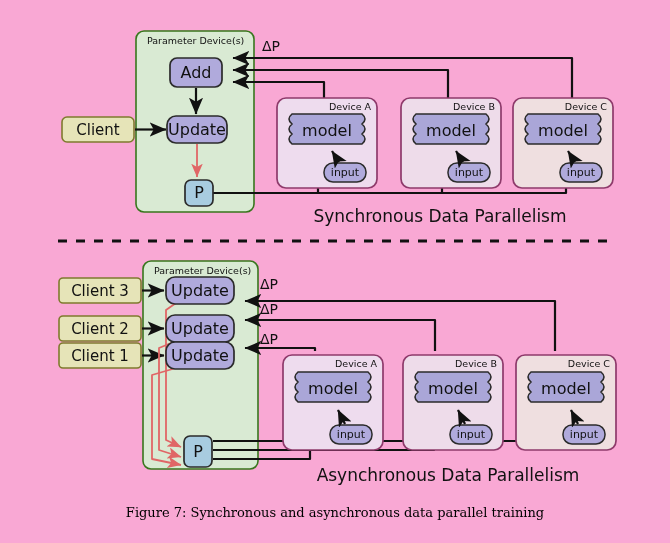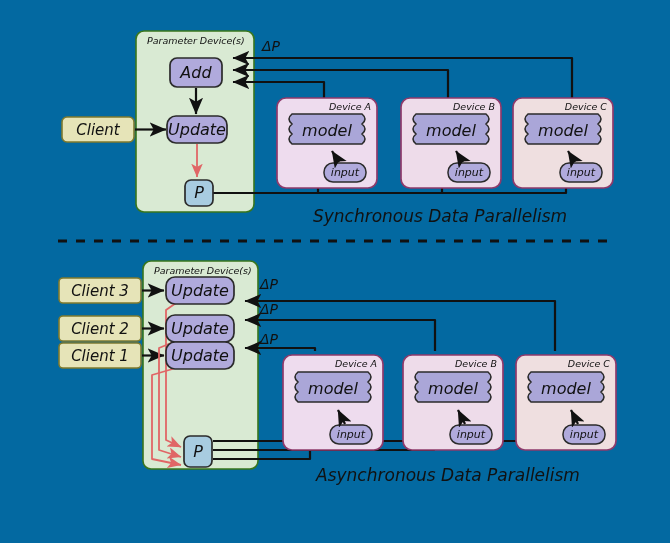--- a/index.html
+++ b/index.html
@@ -10,22 +10,21 @@
   body {
     width: 670px;
     height: 543px;
     overflow: hidden;
     font-family: "DejaVu Sans", sans-serif;
   }
   #figure-root {
     position: relative;
     width: 670px;
     height: 543px;
-    background: #0369a1;
-    font-style: italic;
+    background: #f9a8d4;
   }
   svg#diagram {
     display: block;
     width: 670px;
     height: 500px;
   }
   .node-label {
     font-family: "DejaVu Sans", sans-serif;
     fill: #111111;
     text-anchor: middle;
@@ -249,13 +248,14 @@
         <text class="node-label lbl-model" x="566" y="389">model</text>
         <rect x="563" y="425" width="42" height="19" rx="9" ry="9" fill="#b0aadc" stroke="#2b2b2b" stroke-width="1.5"></rect>
         <text class="node-label lbl-input" x="584" y="434.5">input</text>
         <path class="edge" d="M578,424 L571,410" marker-end="url(#arrowBlack)"></path>
       </g>
 
       <text class="node-label lbl-section" x="448" y="476">Asynchronous Data Parallelism</text>
     </g>
   </svg>
 
+  <div class="caption">Figure 7: Synchronous and asynchronous data parallel training</div>
 </div>
 
 </body></html>

